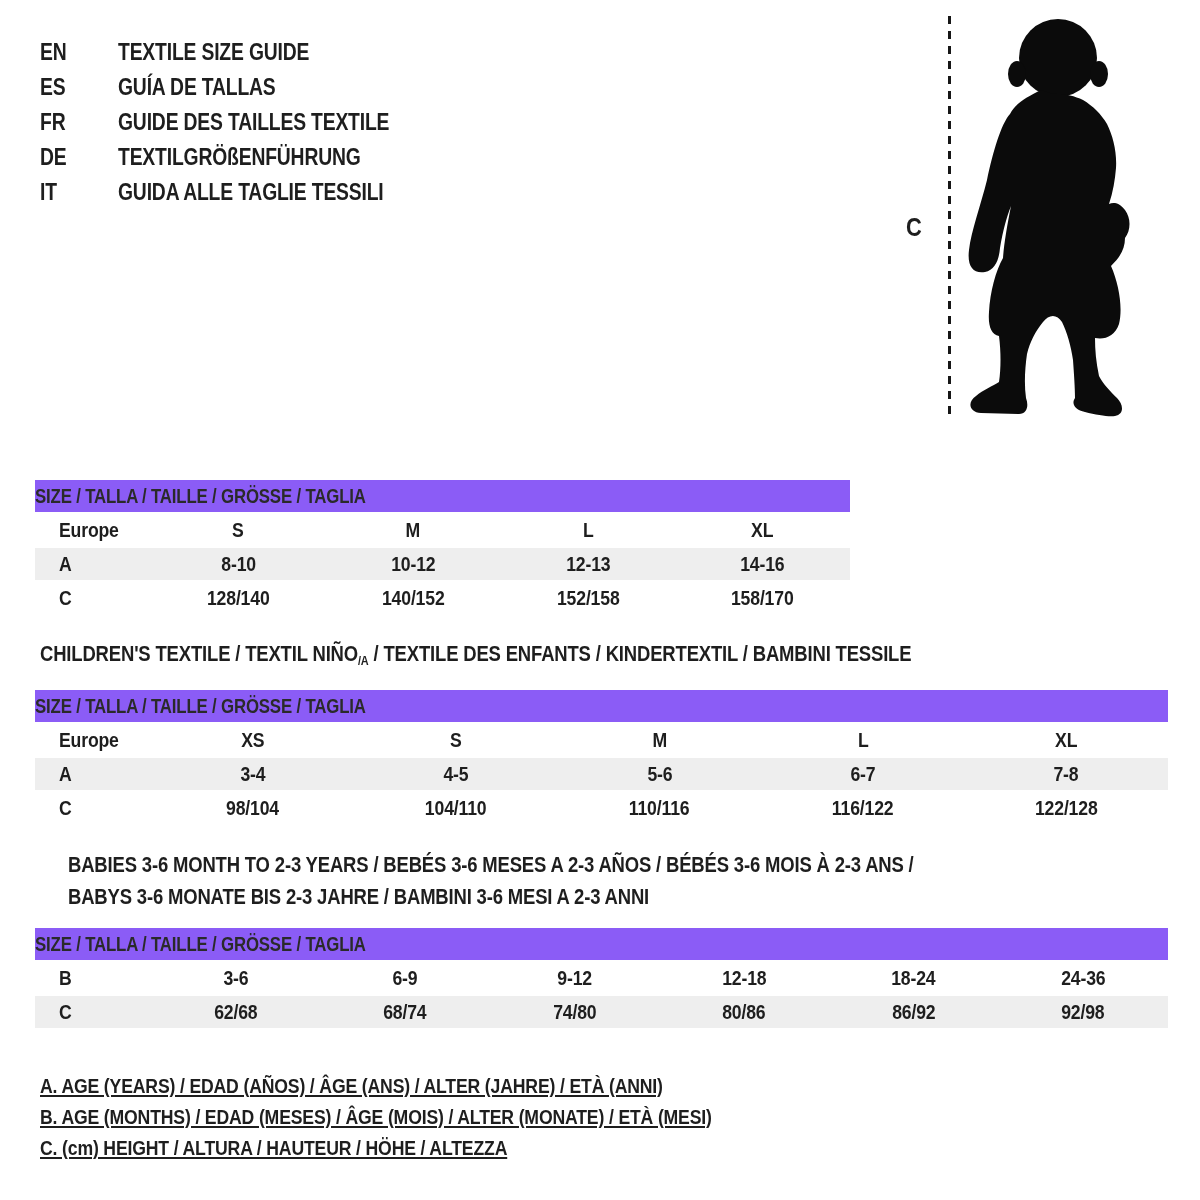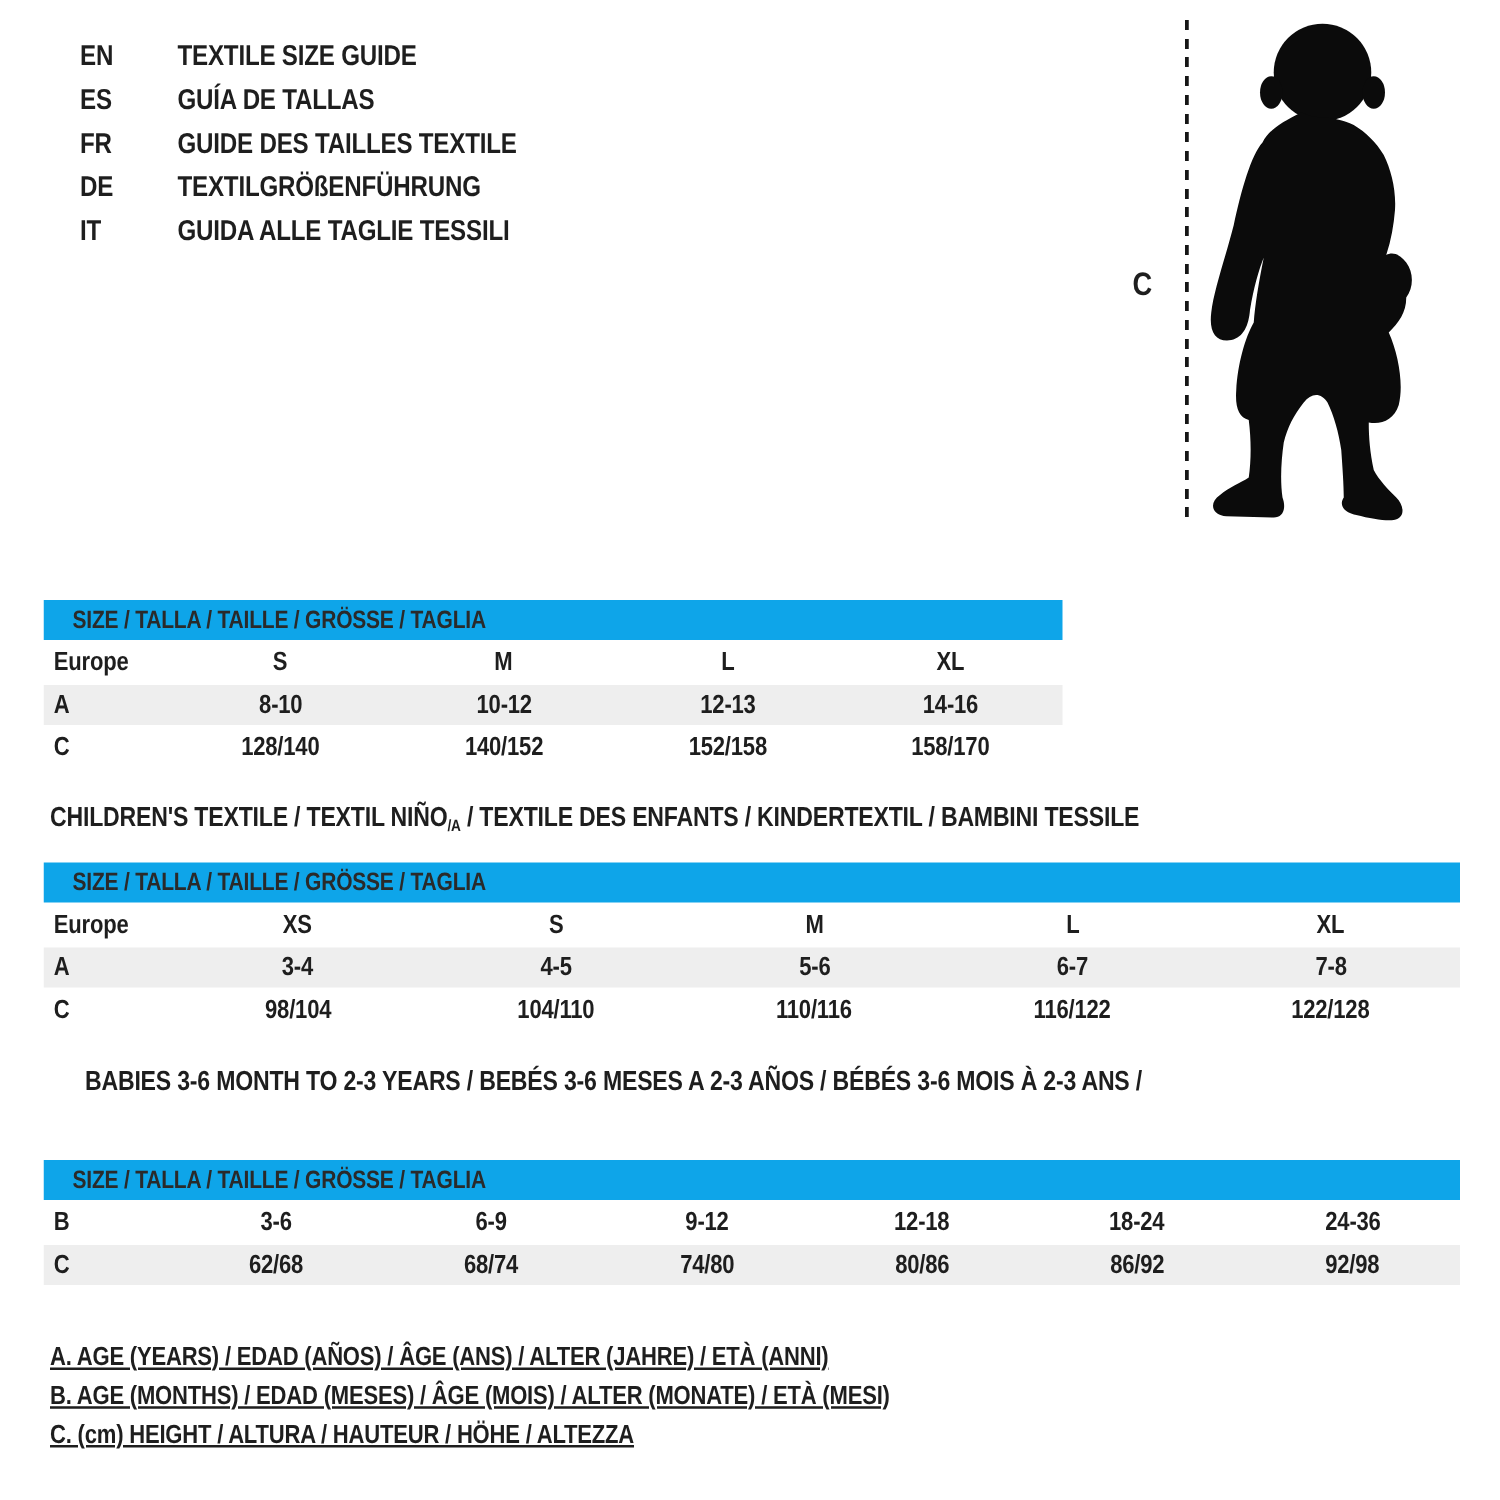--- a/index.html
+++ b/index.html
@@ -8,46 +8,46 @@
     font-family:"Liberation Sans", sans-serif; font-weight:700; color:#1e1e1e;
     overflow:hidden;
   }
   
   .t { display:inline-block; transform:scaleX(0.84); transform-origin:0 50%;
        white-space:nowrap; letter-spacing:-0.2px; }
   .tc { transform-origin:50% 50%; }
 
   
   .lang { position:absolute; left:40px; top:31px; font-size:23px; }
-  .lang-row { height:35px; display:flex; align-items:flex-start;margin-left:24px; }
+  .lang-row { height:35px; display:flex; align-items:flex-end; }
   .lang-code { width:78px; }
 
   
   .dash-line { position:absolute; left:948px; top:16px; width:3px; height:398px;
     background:repeating-linear-gradient(to bottom, #161616 0 8px, transparent 8px 15px); }
   .height-label { position:absolute; left:906px; top:212px; font-size:26px; }
   .silhouette { position:absolute; left:963px; top:12px; }
 
   
   .section-title { position:absolute; left:40px; font-size:22px; }
   .title-junior { top:433px; }
   .title-children { top:641px; }
   .title-babies { top:849px; line-height:32px;margin-left:28px; }
   .sub { font-size:13px; vertical-align:-4px; }
 
   
   .size-table { position:absolute; left:35px; }
   .table-junior { top:480px; width:815px; }
   .table-children { top:690px; width:1133px; }
   .table-babies { top:928px; width:1133px; }
-  .size-bar { height:32px; background:#0ea5e9; display:flex; align-items:center;
-    padding-left:23px; box-sizing:border-box; font-size:20px; color:#2a2a2a; }
+  .size-bar { height:32px; background:#8b5cf6; display:flex; align-items:center;
+    padding-left:0; box-sizing:border-box; font-size:20px; color:#2a2a2a; }
   .trow { height:32px; margin-top:2px; display:flex; align-items:center; font-size:21px; }
   .trow.alt { background:#eeeeee; }
-  .rlabel { width:100px; padding-left:8px; box-sizing:border-box; }
+  .rlabel { width:100px; padding-left:8px; box-sizing:border-box;margin-left:16px; }
   .cell { flex:1; text-align:center; }
 
   
   .legend { position:absolute; left:40px; top:1070px; font-size:21px;text-decoration:underline; }
   .legend-line { height:31px; display:flex; align-items:center; }
 </style>
 </head>
 <body>
 
 <div class="page">
@@ -177,20 +177,21 @@
       <span class="cell"><span class="t tc">98/104</span></span>
       <span class="cell"><span class="t tc">104/110</span></span>
       <span class="cell"><span class="t tc">110/116</span></span>
       <span class="cell"><span class="t tc">116/122</span></span>
       <span class="cell"><span class="t tc">122/128</span></span>
     </div>
   </div>
 
   <div class="section-title title-babies">
     <div><span class="t">BABIES 3-6 MONTH TO 2-3 YEARS / BEBÉS 3-6 MESES A 2-3 AÑOS / BÉBÉS 3-6 MOIS À 2-3 ANS /</span></div>
+    <div><span class="t">BABYS 3-6 MONATE BIS 2-3 JAHRE / BAMBINI 3-6 MESI A 2-3 ANNI</span></div>
   </div>
   <div class="size-table table-babies">
     <div class="size-bar">
       <span class="t">SIZE / TALLA / TAILLE / GRÖSSE / TAGLIA</span>
     </div>
     <div class="trow">
       <span class="rlabel"><span class="t">B</span></span>
       <span class="cell"><span class="t tc">3-6</span></span>
       <span class="cell"><span class="t tc">6-9</span></span>
       <span class="cell"><span class="t tc">9-12</span></span>

